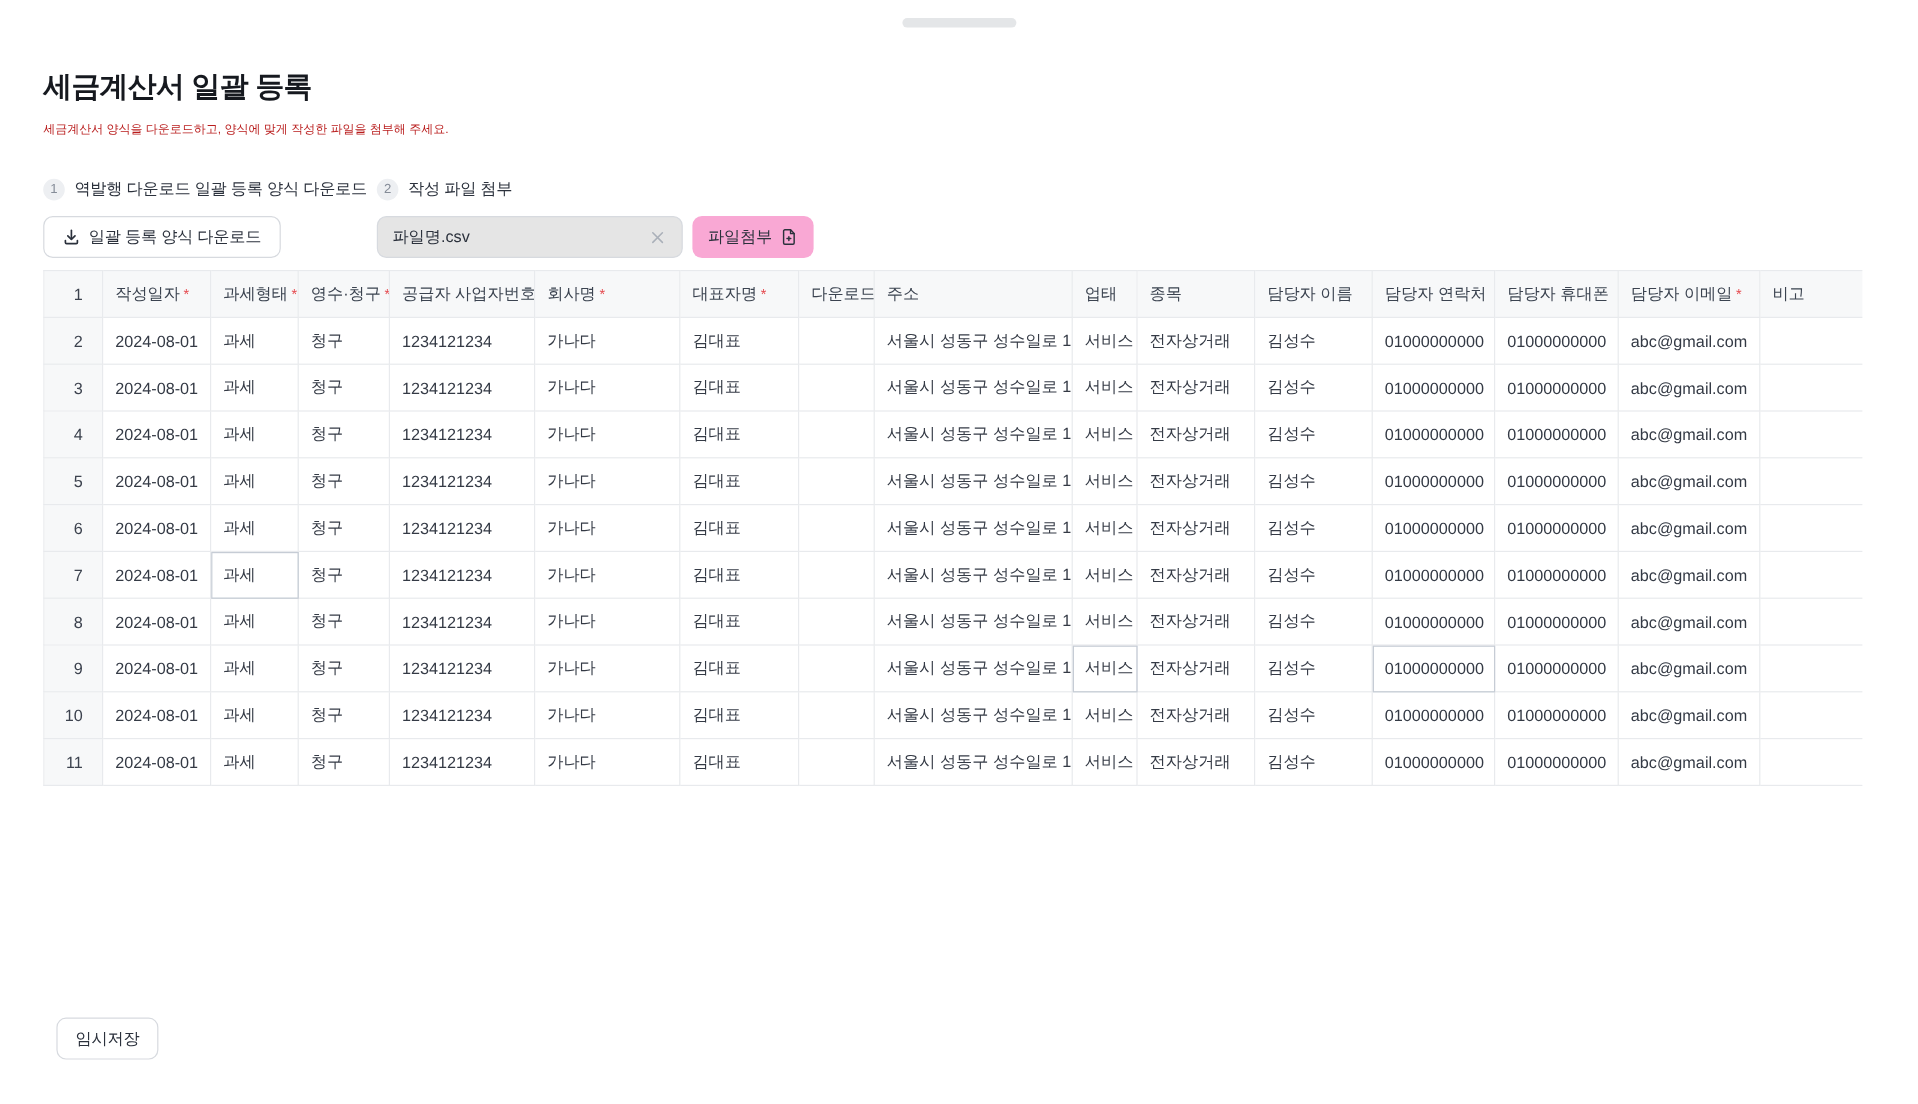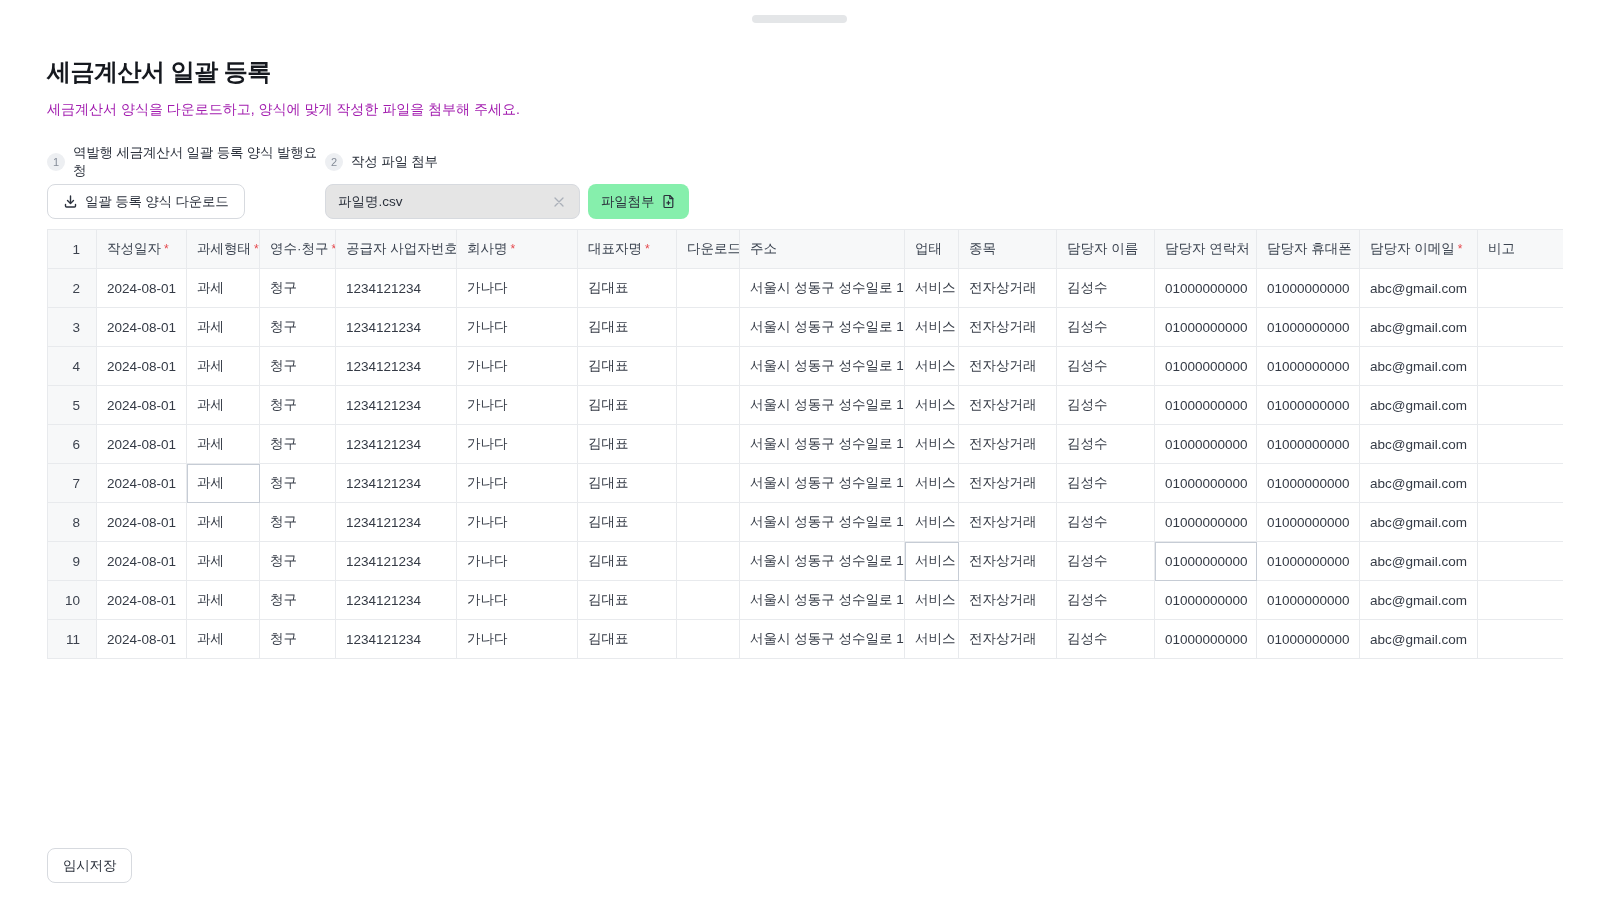--- a/index.html
+++ b/index.html
@@ -1,38 +1,38 @@
 <!DOCTYPE html>
 <html><head>
 <meta charset="utf-8">
 <style>
   * { margin:0; padding:0; box-sizing:border-box; }
   html,body { width:1598px; height:920px; background:#ffffff; font-family:"Liberation Sans","DejaVu Sans",sans-serif; color:#222833; }
   body { position:relative; overflow:hidden; }
 
   .drag-handle { width:95px; height:8px; border-radius:4px; background:#e4e6e8; margin:15px auto 0 auto; }
 
-  .content { padding:0 47px; }
+  .content { padding:0 36px; }
 
   .page-title { margin-top:33px; font-size:24px; font-weight:700; color:#16191f; letter-spacing:-0.5px; }
-  .page-subtitle { margin-top:13px; font-size:14px; color:#a21caf; }
+  .page-subtitle { margin-top:13px; font-size:10px; color:#b91c1c; }
 
   .setup-row { display:flex; margin-top:33px; align-items:flex-start; }
   .setup-col1 { width:278px; flex:none; }
   .setup-col2 { flex:none; }
 
   .step-label { display:flex; align-items:center; gap:8px; height:20px; }
   .step-circle { width:18px; height:18px; border-radius:50%; background:#edeff2; color:#858c98; font-size:11px; display:flex; align-items:center; justify-content:center; flex:none; }
   .step-text { font-size:13.5px; color:#2b313c; font-weight:500; letter-spacing:-0.2px; }
 
   .step-controls { margin-top:12px; display:flex; align-items:center; }
 
   .btn { display:inline-flex; align-items:center; justify-content:flex-end; gap:7px; height:35px; border-radius:8px; font-size:13.5px; cursor:pointer; letter-spacing:-0.2px; font-family:inherit; }
   .btn-outline { background:#ffffff; border:1px solid #d7dadf; color:#2b313c; padding:0 15px; font-weight:500; }
-  .btn-soft { background:#86efac; border:none; color:#2b313c; padding:0 13px; font-weight:500; }
+  .btn-soft { background:#f9a8d4; border:none; color:#2b313c; padding:0 13px; font-weight:500; }
   .btn-ghost { background:#f3f4f6; border:none; color:#2b313c; height:38px; padding:0 19px; font-weight:500; }
   .btn-dark { border:none; color:#ffffff; height:38px; padding:0 18px; font-weight:500; }
 
   .file-field { width:255px; height:35px; border:1px solid #d7dadf; border-radius:8px; display:flex; align-items:center; padding:0 10px 0 12px; margin-right:8px; background:#e5e5e5; }
   .file-field input { border:none; outline:none; flex:1; font-size:13.5px; color:#2b313c; font-family:inherit; background:transparent; }
   .clear-btn { width:20px; height:20px; border:none; background:transparent; display:flex; align-items:center; justify-content:center; cursor:pointer; flex:none; }
 
   .icon-svg { flex:none; display:block; }
 
   .table-summary { margin-top:27px; font-size:14px; color:#2f3642; letter-spacing:-0.2px; }
@@ -56,21 +56,21 @@
 
 <div class="content">
 
   <h1 class="page-title">세금계산서 일괄 등록</h1>
   <div class="page-subtitle">세금계산서 양식을 다운로드하고, 양식에 맞게 작성한 파일을 첨부해 주세요.</div>
 
   <div class="setup-row">
     <div class="setup-col1">
       <div class="step-label">
         <span class="step-circle">1</span>
-        <span class="step-text">역발행 세금계산서 일괄 등록 양식 발행요청</span>
+        <span class="step-text">역발행 다운로드 일괄 등록 양식 다운로드</span>
       </div>
       <div class="step-controls">
         <button class="btn btn-outline">
           <span>
             <svg class="icon-svg" width="15" height="15" viewBox="0 0 15 15" fill="none" stroke="#2b313c" stroke-width="1.4" stroke-linecap="round" stroke-linejoin="round">
               <path d="M7.5 2v7"></path>
                 <path d="M4.5 6.5 7.5 9.5 10.5 6.5"></path>
                 <path d="M2.5 10.5v1.5a1 1 0 0 0 1 1h8a1 1 0 0 0 1-1v-1.5"></path>
             </svg>
           </span>

